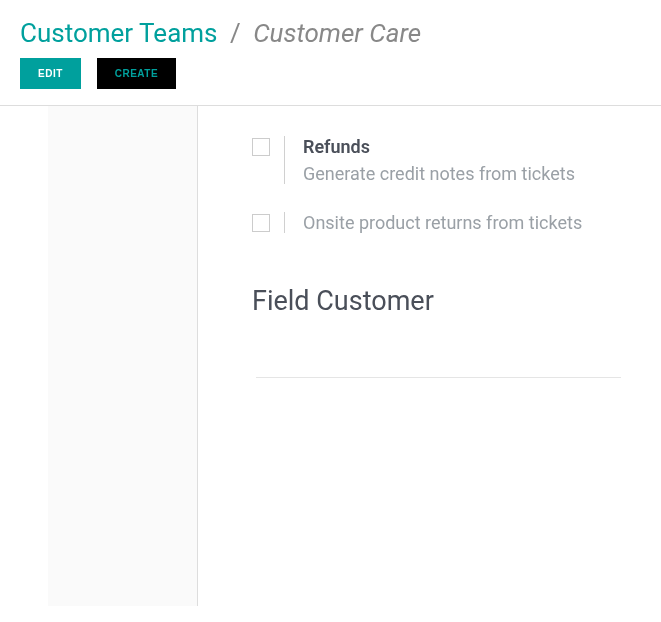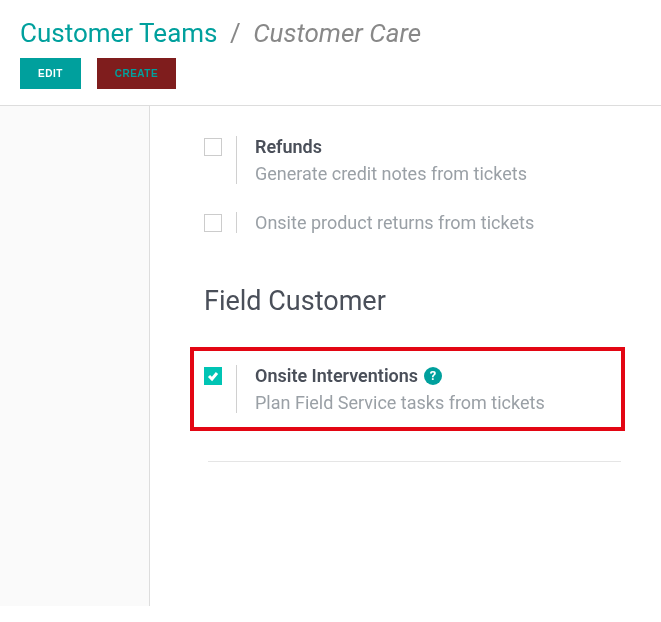--- a/index.html
+++ b/index.html
@@ -38,29 +38,30 @@
     letter-spacing: 0.5px;
     padding: 10px 18px;
     border: none;
     cursor: pointer;
   }
   .btn.primary {
     background: #00a09d;
     color: #fff;
   }
   .btn.secondary {
-    background: #7f1d1d;
+    background: #000000;
     color: #00a09d;
     margin-left: 12px;
   }
   .body-divider {
     border-top: 1px solid #ddd;
   }
   .content {
     display: flex;
+    padding-left: 48px;
   }
   .leftcol {
     width: 150px;
     min-height: 500px;
     border-right: 1px solid #ddd;
     background: #fafafa;
   }
   .formarea {
     flex: 1;
     padding: 24px 10px 10px 10px;
@@ -178,34 +179,17 @@
     <div class="setting-row">
       <div class="checkbox"></div>
       <div class="vline"></div>
       <div class="setting-text">
         <div class="desc">Onsite product returns from tickets</div>
       </div>
     </div>
 
     <div class="section-header">Field Customer</div>
 
-    <div class="highlight-box">
-      <div class="setting-row">
-        <div class="checkbox checked">
-          <svg viewBox="0 0 12 12">
-              <path d="M2 6 L5 9 L10 3"></path>
-            </svg>
-        </div>
-        <div class="vline"></div>
-        <div class="setting-text">
-          <div class="title title-with-icon">
-            <span>Onsite Interventions</span>
-            <span class="help-icon">?</span>
-          </div>
-          <div class="desc">Plan Field Service tasks from tickets</div>
-        </div>
-      </div>
-    </div>
 
     <hr class="hr-light">
 
   </div>
 </div>
 
 </body></html>

